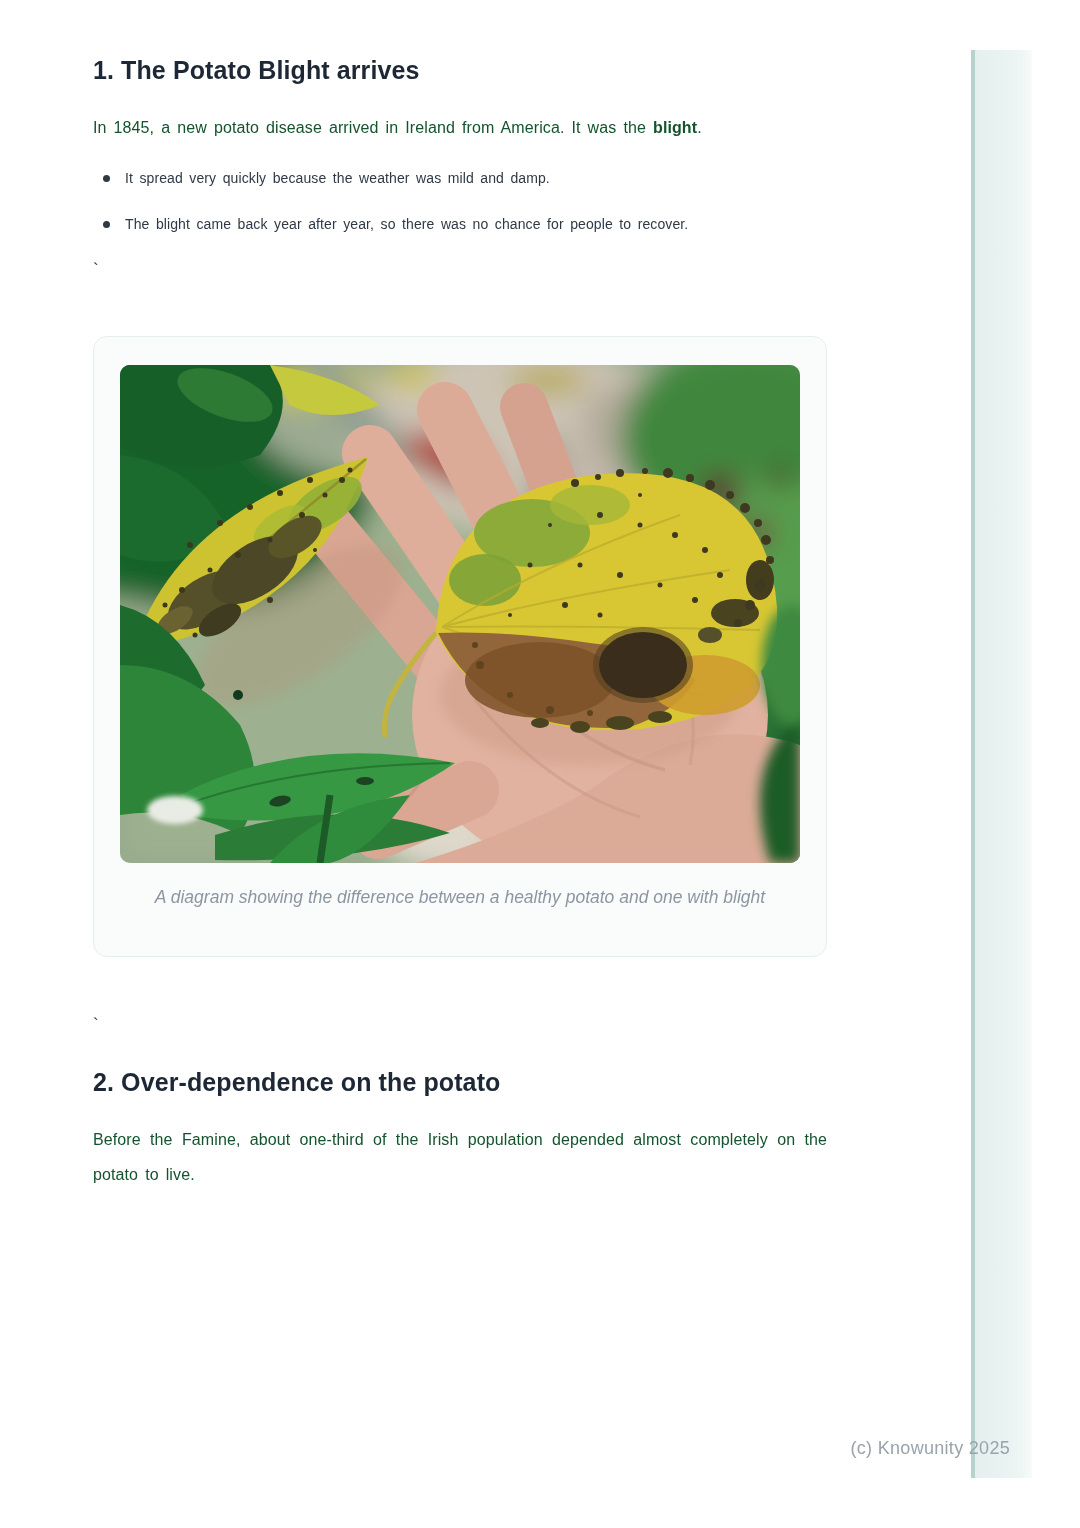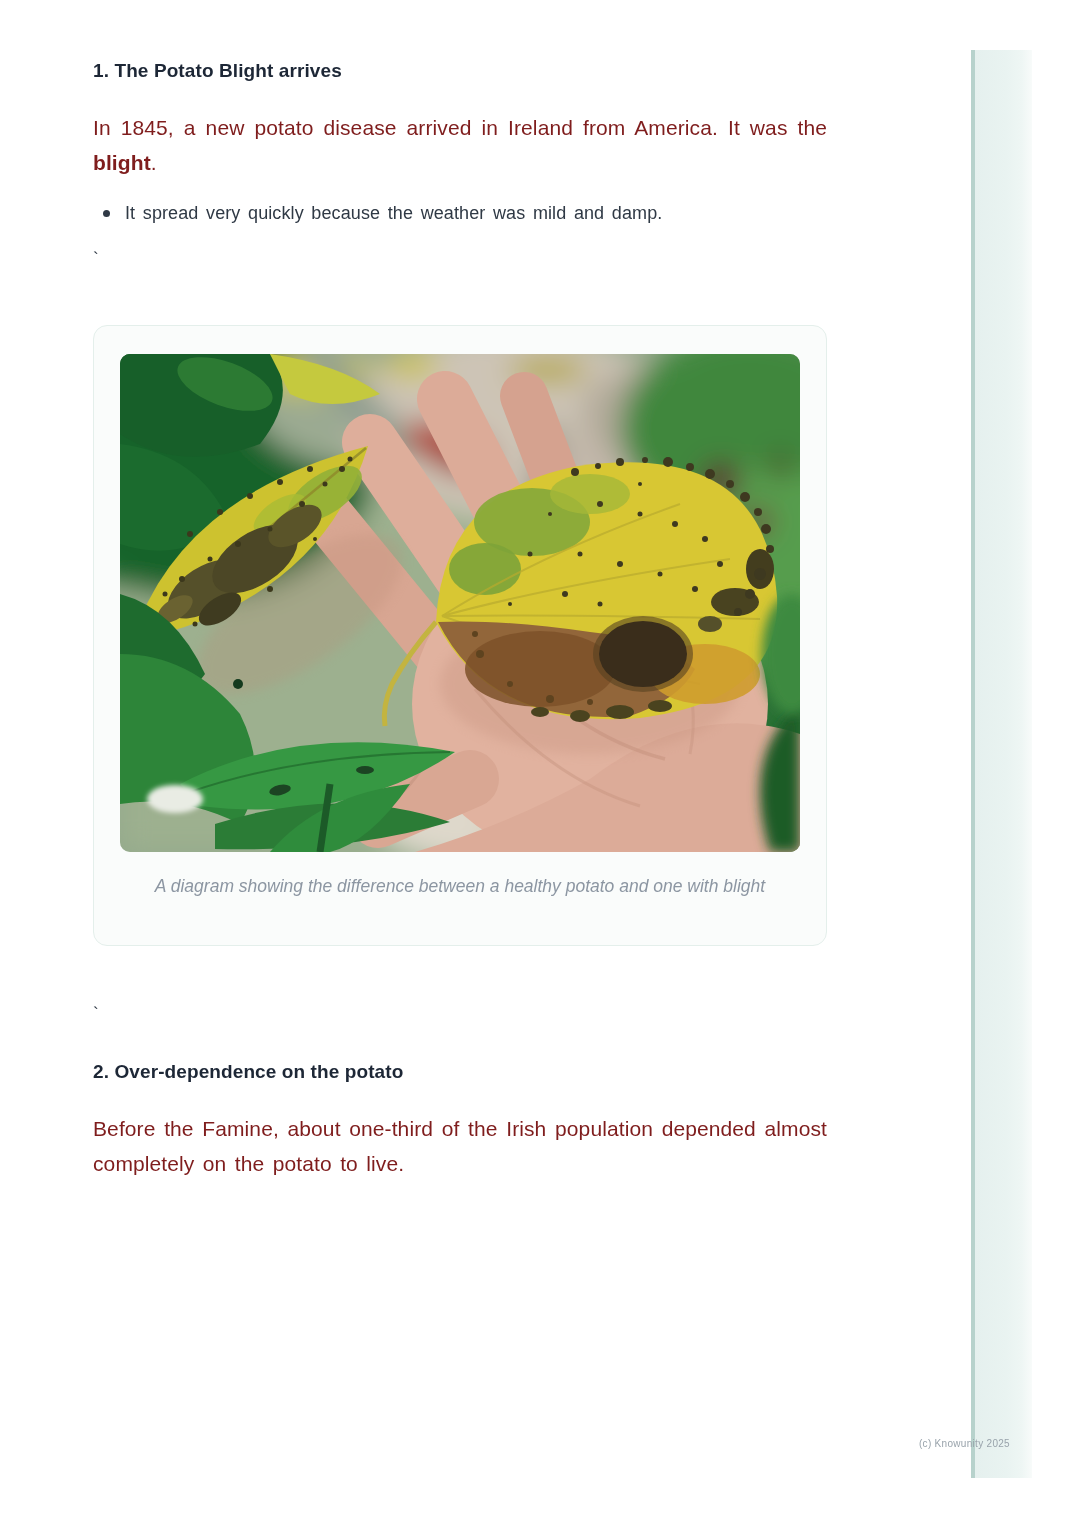--- a/index.html
+++ b/index.html
@@ -25,67 +25,67 @@
     height: 1428px;
     background: linear-gradient(90deg, #e5f0ee 0%, #e9f3f1 55%, #eef6f4 82%, #f8fbfa 100%);
     border-left: 4px solid #b7d2cc;
   }
 
   
   .watermark {
     position: absolute;
     top: 1438px;
     right: 70px;
-    font-size: 10px;
+    font-size: 18px;
     color: #99a3ab;
     letter-spacing: 0.3px;
     z-index: 3;
     text-align: center;
   }
 
   
   .main-col {
     position: absolute;
     left: 93px;
     top: 0;
     width: 734px;
   }
 
   h3.section-heading {
     margin: 0;
-    font-size: 19px;
+    font-size: 25px;
     font-weight: 700;
     color: #1d2736;
     line-height: 27px;
     letter-spacing: 0.1px;
   }
   h3.first { padding-top: 57px; }
   h3.second { margin-top: 32px; }
 
   p.doc-par {
     margin: 26px 0 0 0;
-    font-size: 21px;
+    font-size: 16px;
     line-height: 35px;
     text-align: justify;
     word-spacing: 2.5px;
     letter-spacing: 0.1px;
-    color: #7f1d1d;
+    color: #14532d;
   }
   .b { font-weight: 700; }
 
   ul.doc-list {
     margin: 16px 0 0 0;
     padding: 0;
     list-style: none;
   }
   ul.doc-list li {
     position: relative;
     padding-left: 32px;
     margin: 0 16px 11px 0;
-    font-size: 18px;
+    font-size: 14px;
     line-height: 35px;
     text-align: justify;
     word-spacing: 2.5px;
     letter-spacing: 0.1px;
   }
   ul.doc-list li::before {
     content: "";
     position: absolute;
     left: 10px;
     top: 14px;
@@ -141,20 +141,21 @@
 <div class="watermark">(c) Knowunity 2025</div>
 
 <div class="main-col">
 
   <h3 class="section-heading first">1. The Potato Blight arrives</h3>
 
   <p class="doc-par"><span>In 1845, a new potato disease arrived in Ireland from America. It was the </span><span class="b">blight</span><span>.</span></p>
 
   <ul class="doc-list">
     <li>It spread very quickly because the weather was mild and damp.</li>
+    <li>The blight came back year after year, so there was no chance for people to recover.</li>
   </ul>
 
   <span class="stray-mark">`</span>
 
   <div class="figure-card">
     <div class="photo-wrap">
       <svg class="photo" viewBox="0 0 680 498" role="img" aria-label="Photo of an open hand holding two yellowed leaves covered in dark blight spots, with healthy green leaves around it">
         <defs>
           <filter id="blurBig" x="-30%" y="-30%" width="160%" height="160%">
               <feGaussianBlur stdDeviation="14"></feGaussianBlur>

